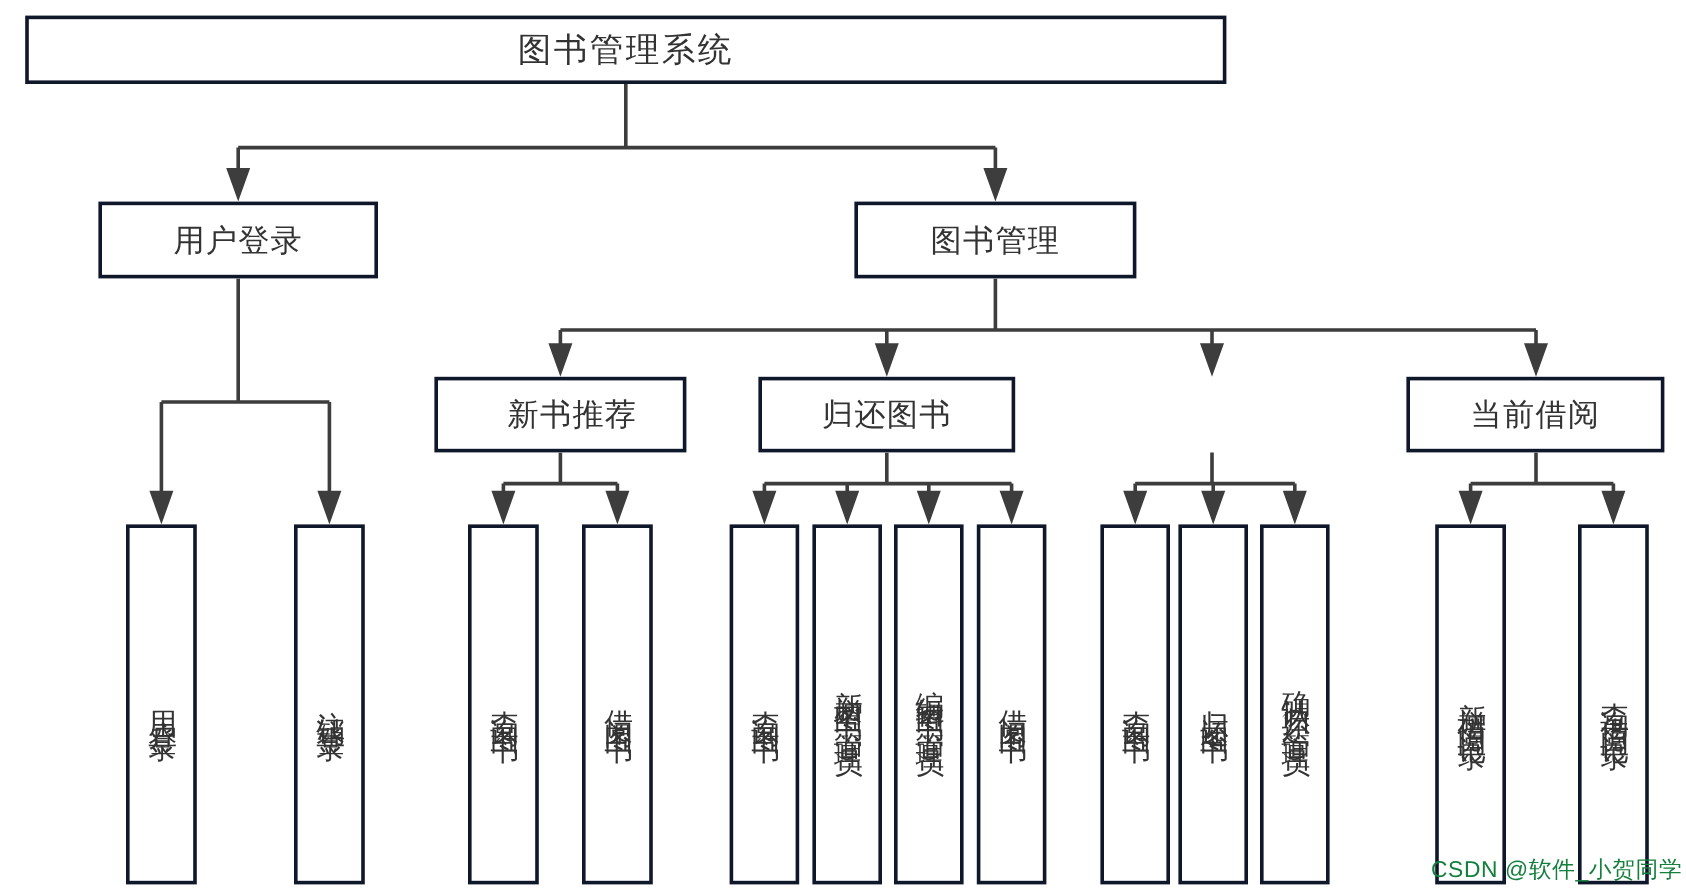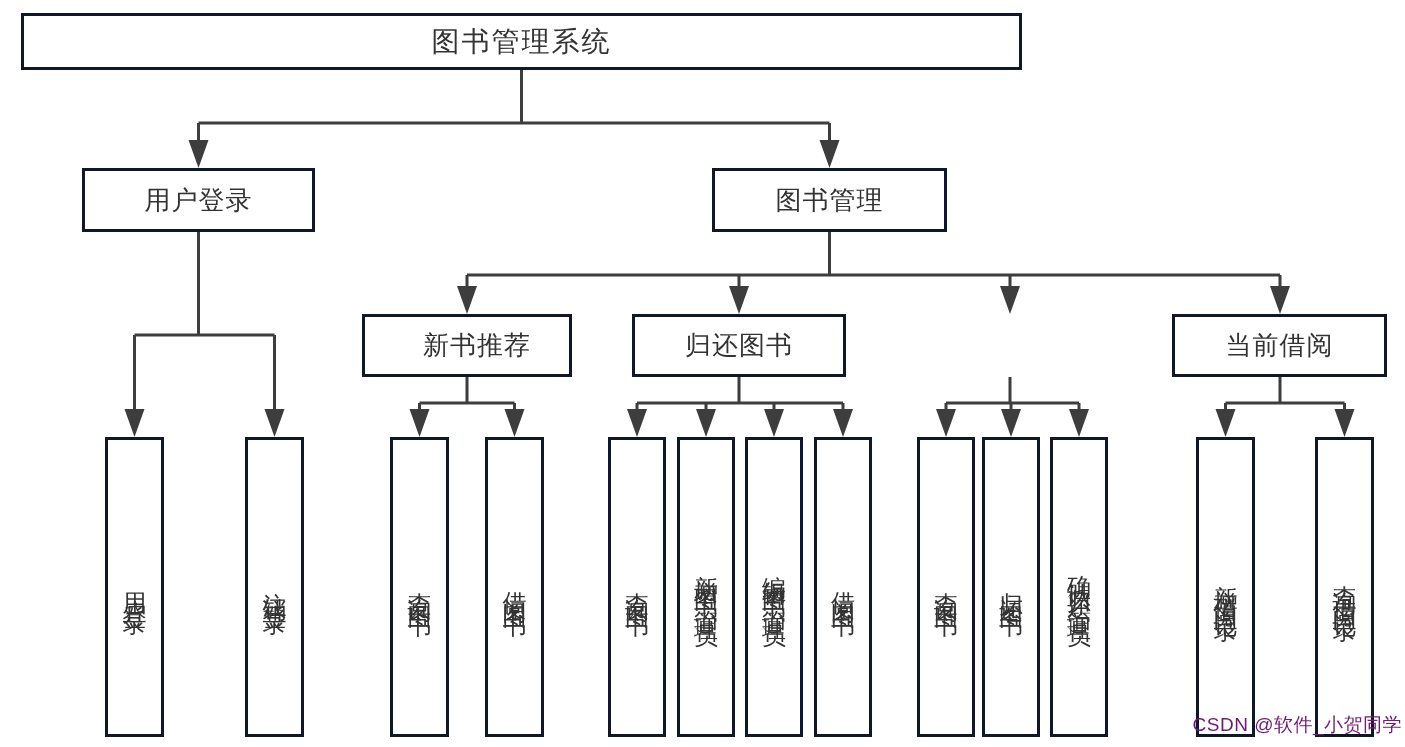--- a/index.html
+++ b/index.html
@@ -29,21 +29,21 @@
     line-height:1;
     white-space:nowrap;
     color:#333333;
   }
   #watermark{
     position:absolute;
     z-index:3;
     left:1180px;top:712px;width:222px;
     text-align:right;
     font-size:19px;
-    color:#701a75;
+    color:#15803d;
     letter-spacing:0.5px;
     white-space:nowrap;
   }
 </style>
 </head>
 <body>
 
 <div id="stage">
 
   <svg id="wires" width="1405" height="747" viewBox="0 0 1405 747">

